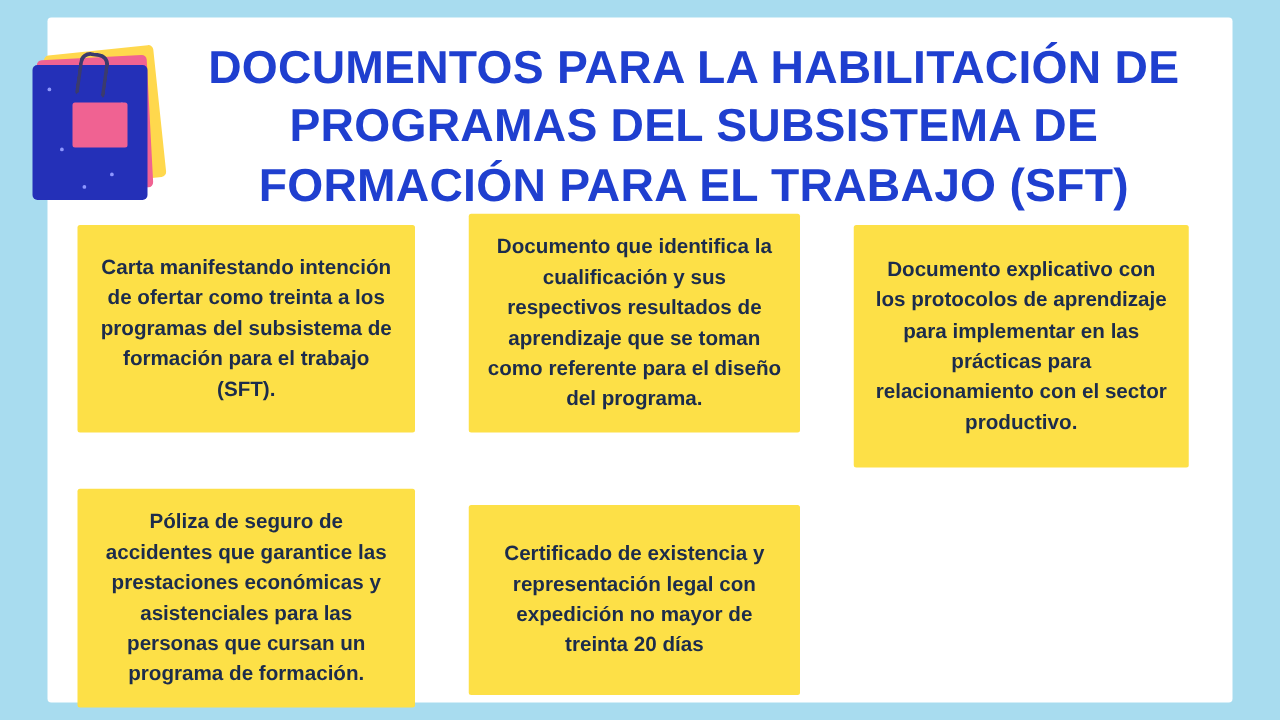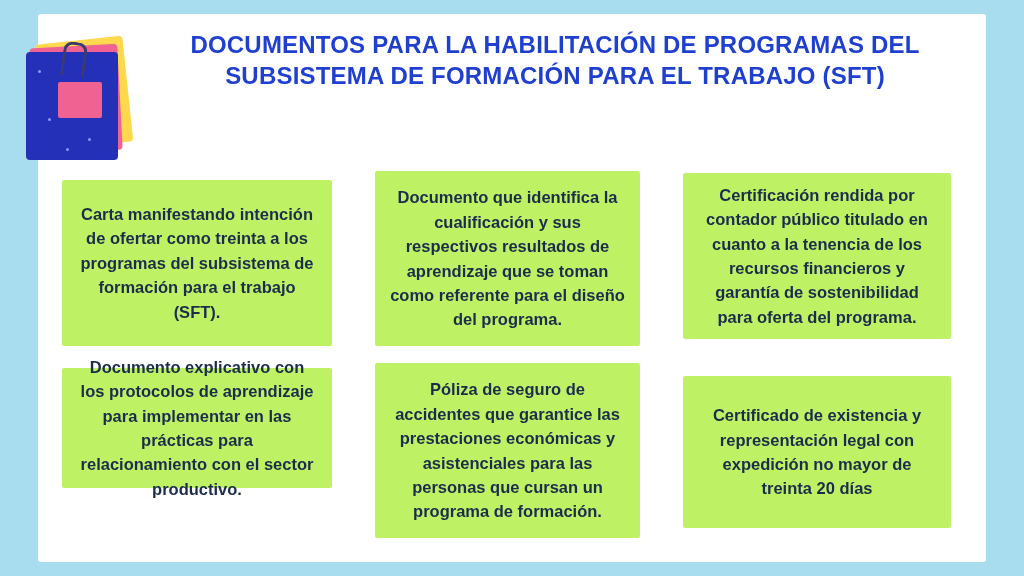--- a/index.html
+++ b/index.html
@@ -99,57 +99,57 @@
   }
 
   
   .title {
     position: absolute;
     left: 150px;
     top: 30px;
     width: 810px;
     text-align: center;
     color: #1f3fcf;
-    font-size: 24px;
+    font-size: 37px;
     line-height: 1.28;
     font-weight: bold;
     letter-spacing: 0.2px;
     text-transform: uppercase;
   }
 
   
   .grid {
     position: absolute;
     left: 62px;
     top: 180px;
     width: 890px;
     display: grid;
     grid-template-columns: 270px 265px 268px;
     grid-column-gap: 43px;
     grid-row-gap: 22px;
   }
   .card {
-    background: #bef264;
+    background: #fde047;
     border-radius: 2px;
     padding: 16px 14px;
     box-sizing: border-box;
     display: flex;
     align-items: center;
     justify-content: center;
     text-align: center;
     color: #1c2c4c;
     font-size: 16.5px;
     line-height: 1.48;
     font-weight: bold;
   }
 
   .card.c1 { height: 166px; }
   .card.c2 { height: 175px; margin-top: -9px; }
   .card.c3 { height: 166px; margin-top: -7px; }
-  .card.c4 { height: 120px; }
+  .card.c4 { height: 194px; }
   .card.c5 { height: 175px; margin-top: -5px; }
   .card.c6 { height: 152px; margin-top: 8px; }
   .card span { display: block; }
 </style>
 </head>
 <body>
 
 <div class="slide">
 
   <div class="panel"></div>
@@ -170,23 +170,20 @@
 
   <div class="title">DOCUMENTOS PARA LA HABILITACIÓN DE PROGRAMAS DEL SUBSISTEMA DE FORMACIÓN PARA EL TRABAJO (SFT)</div>
 
   <div class="grid">
     <div class="card c1">
       <span>Carta manifestando intención de ofertar  como treinta a los programas del subsistema de formación para el trabajo (SFT).</span>
     </div>
     <div class="card c2">
       <span>Documento que identifica la cualificación y sus respectivos resultados de aprendizaje que se toman como referente para el diseño del programa.</span>
     </div>
-    <div class="card c3">
-      <span>Certificación rendida por contador público titulado en cuanto a la tenencia de los recursos financieros y garantía de sostenibilidad para oferta del programa.</span>
-    </div>
     <div class="card c4">
       <span>Documento explicativo con los protocolos de aprendizaje para implementar en las prácticas para relacionamiento con el sector productivo.</span>
     </div>
     <div class="card c5">
       <span>Póliza de seguro de accidentes que garantice las prestaciones económicas y asistenciales para las personas que cursan un programa de formación.</span>
     </div>
     <div class="card c6">
       <span>Certificado de existencia y representación legal con expedición no mayor de treinta 20 días</span>
     </div>
   </div>

